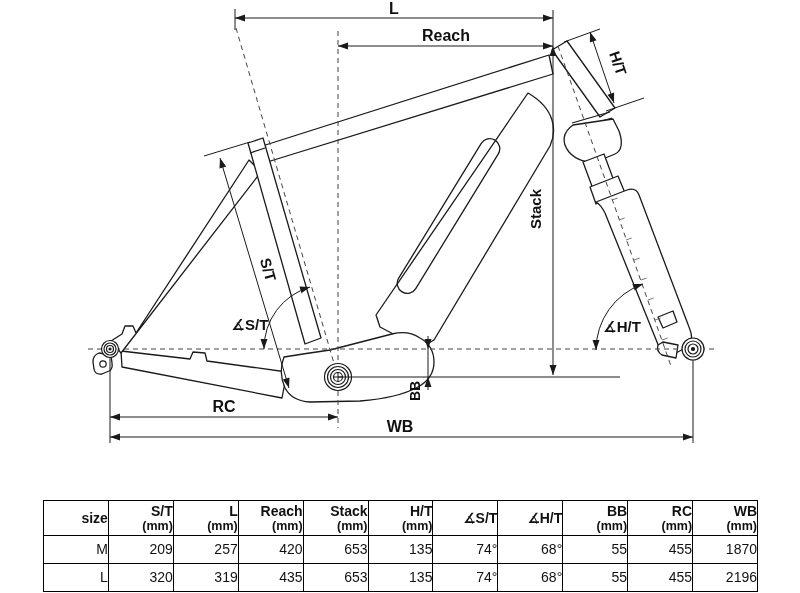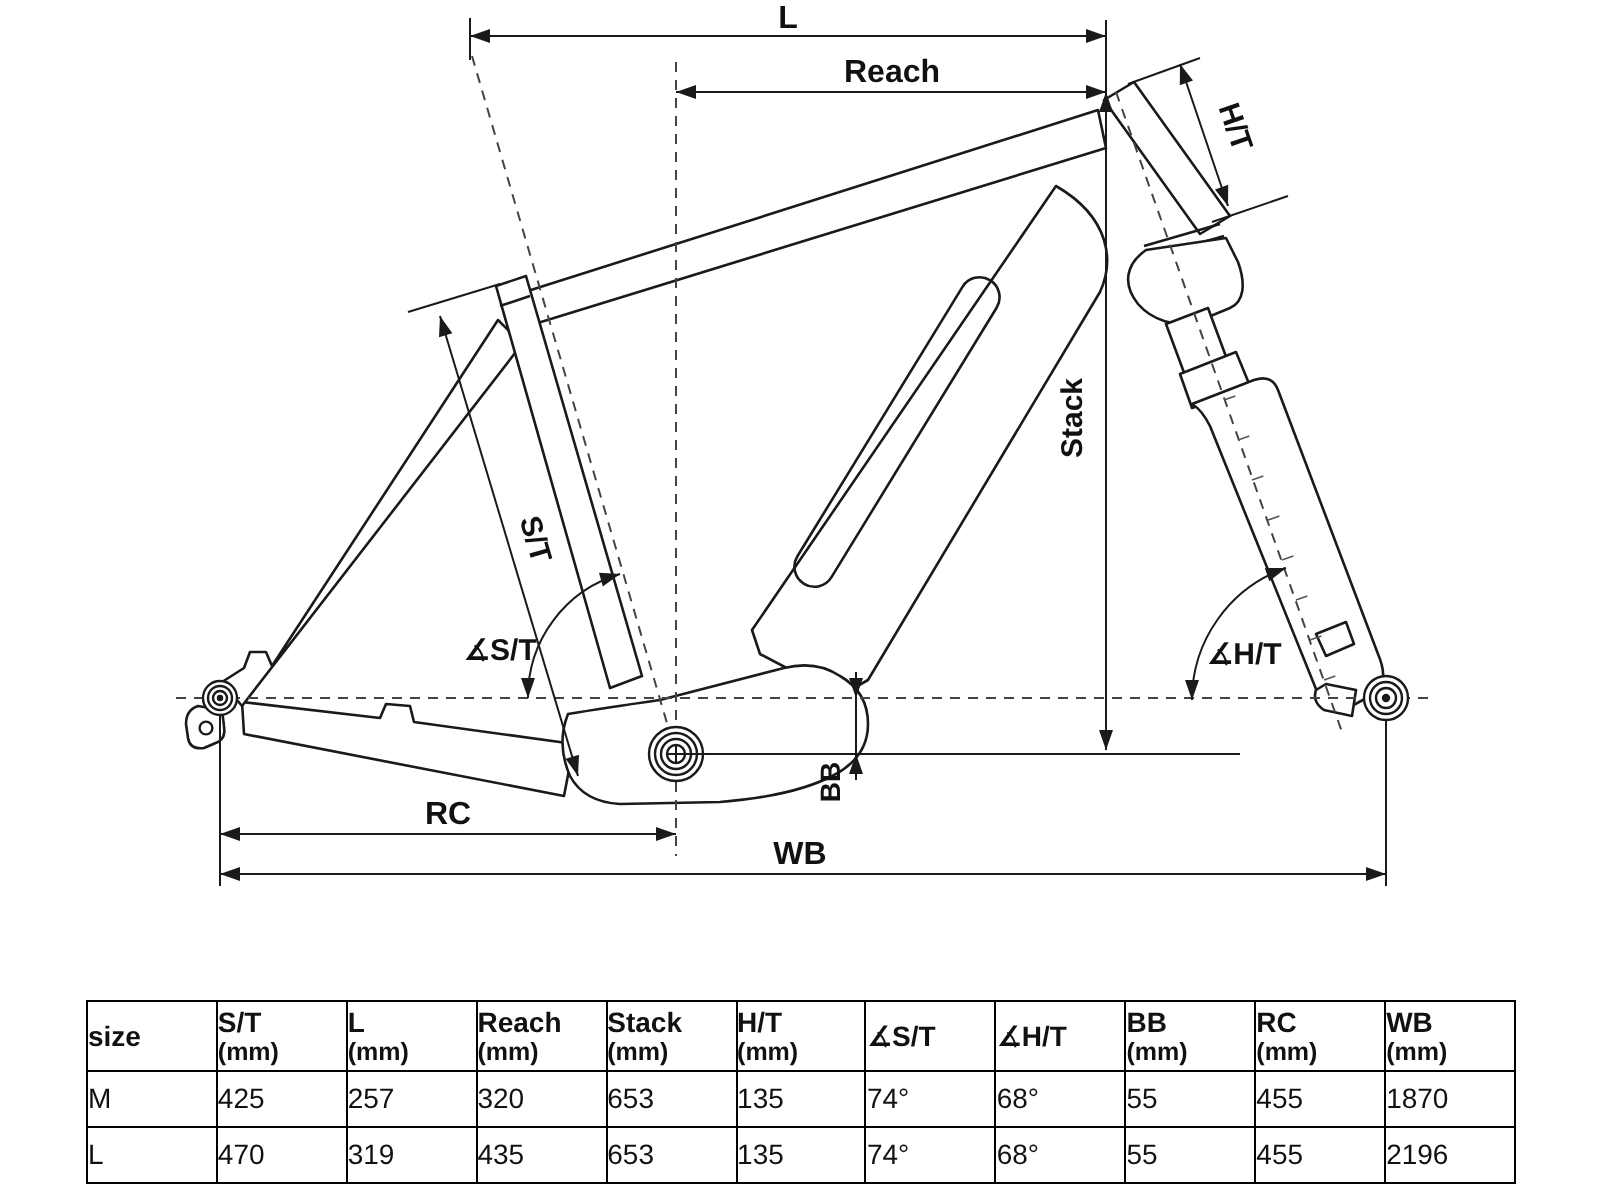--- a/index.html
+++ b/index.html
@@ -1,21 +1,21 @@
 <!DOCTYPE html>
 <html><head>
 <meta charset="utf-8">
 <style>
   html,body{margin:0;padding:0;background:#fff;}
   .screen{position:relative;width:800px;height:593px;background:#fff;overflow:hidden;
           font-family:"Liberation Sans","DejaVu Sans",sans-serif;color:#111;}
   .screen svg{position:absolute;top:0;left:0;}
   .geo-table{position:absolute;left:43px;top:500px;width:715px;border-collapse:collapse;
              table-layout:fixed;background:#fff;}
-  .geo-table th,.geo-table td{border:1px solid #000;text-align:left;vertical-align:middle;
+  .geo-table th,.geo-table td{border:1px solid #000;text-align:right;vertical-align:middle;
              padding:0;font-size:14px;line-height:1.15;}
   .geo-table th{font-weight:bold;height:34px;}
   .geo-table td{font-weight:normal;height:27px;}
   .geo-table .unit{display:block;font-size:12.5px;font-weight:bold;}
   .geo-table .unit:empty{display:none;}
   svg text{fill:#111;font-family:"Liberation Sans","DejaVu Sans",sans-serif;font-weight:bold;}
 </style>
 </head>
 <body>
 
@@ -144,34 +144,34 @@
       <th><span>∡S/T</span></th>
       <th><span>∡H/T</span></th>
       <th><span>BB</span><span class="unit">(mm)</span></th>
       <th><span>RC</span><span class="unit">(mm)</span></th>
       <th><span>WB</span><span class="unit">(mm)</span></th>
     </tr>
   </thead>
   <tbody>
     <tr>
       <td>M</td>
-      <td>425</td>
+      <td>209</td>
       <td>257</td>
-      <td>320</td>
+      <td>420</td>
       <td>653</td>
       <td>135</td>
       <td>74°</td>
       <td>68°</td>
       <td>55</td>
       <td>455</td>
       <td>1870</td>
     </tr>
     <tr>
       <td>L</td>
-      <td>470</td>
+      <td>320</td>
       <td>319</td>
       <td>435</td>
       <td>653</td>
       <td>135</td>
       <td>74°</td>
       <td>68°</td>
       <td>55</td>
       <td>455</td>
       <td>2196</td>
     </tr>

